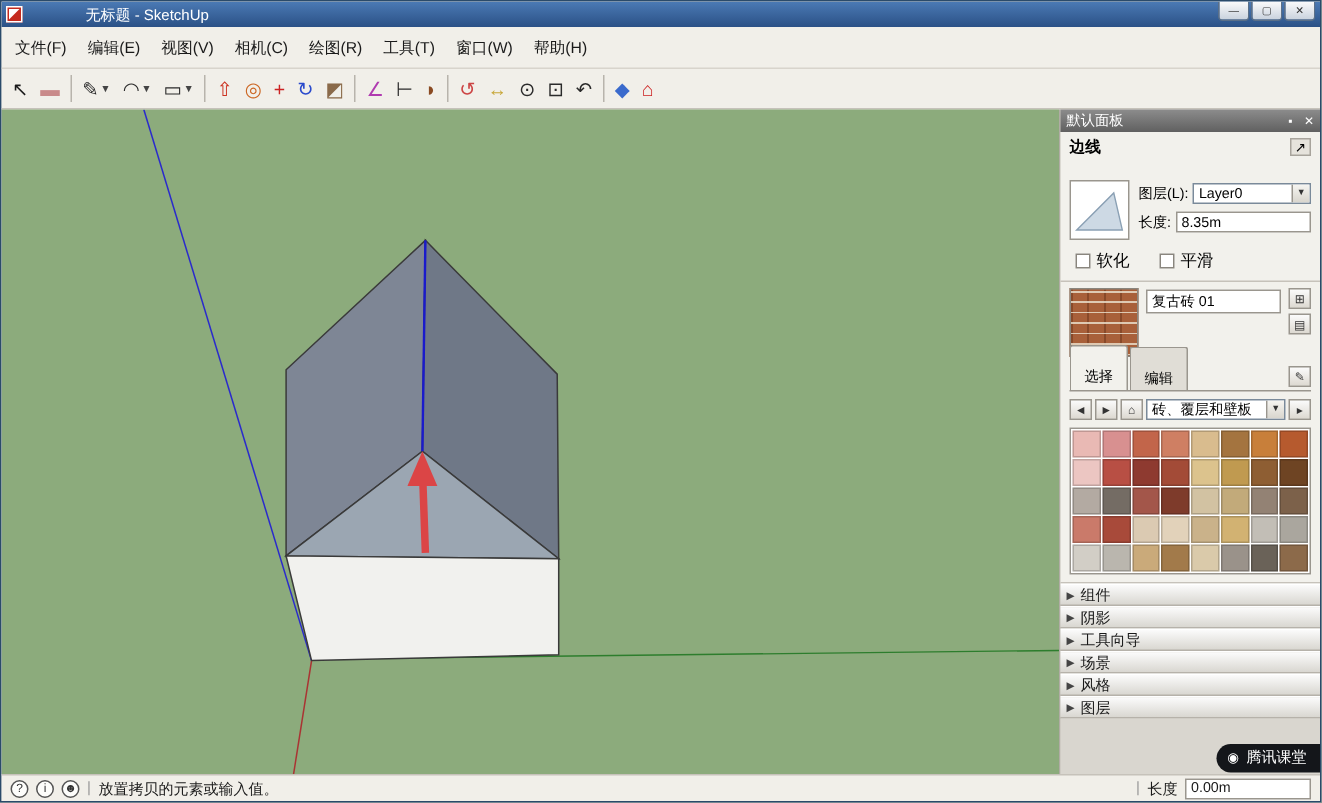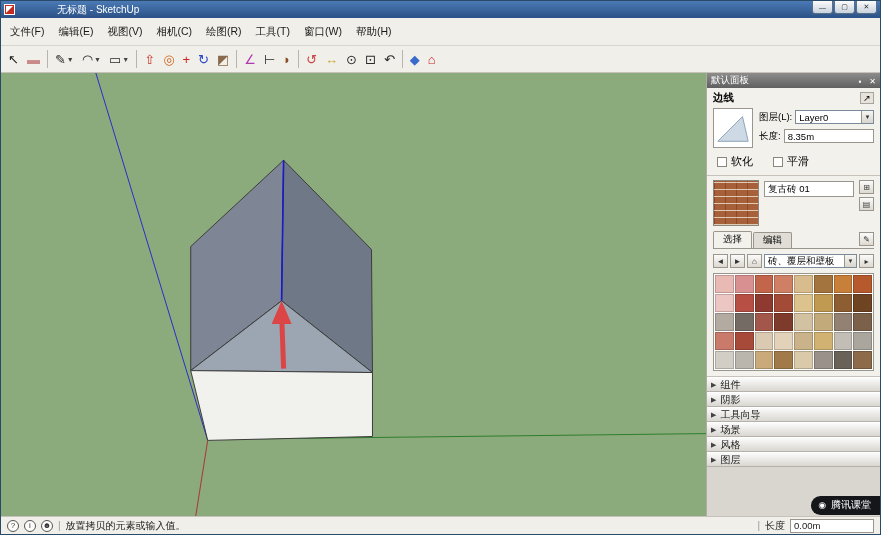--- a/index.html
+++ b/index.html
@@ -45,21 +45,21 @@
   .ph-icons span { margin-left:5px; font-size:8px; }
   .section-bar { height:15px; display:flex; align-items:center; gap:4px; padding:0 4px;
                  background:linear-gradient(#fbfbfb,#d9d7d1); border-top:1px solid #fff;
                  border-bottom:1px solid #b6b2aa; font-size:10px; color:#1a1a1a; flex:0 0 auto; }
   .tri { font-size:7px; color:#444; }
 
   .entity-content { background:#f2f1ec; padding:3px 6px 6px; border-bottom:1px solid #c6c2ba; flex:0 0 auto; }
   .ei-top { display:flex; justify-content:space-between; align-items:center; font-weight:bold; font-size:10.5px; }
   .ei-detach { font-weight:normal; font-size:9px; width:14px; height:12px; border:1px solid #a8a49c;
                background:#e6e3dc; display:inline-flex; align-items:center; justify-content:center; }
-  .ei-main { display:flex; gap:6px; margin-top:3px; }
+  .ei-main { display:flex; gap:6px; margin-top:15px; }
   .ei-thumb { width:40px; height:40px; background:#fff; border:1px solid #9a968e; flex:0 0 auto; }
   .ei-fields { flex:1; display:flex; flex-direction:column; gap:5px; margin-top:2px; min-width:0; }
   .ei-row { display:flex; align-items:center; gap:3px; font-size:9.5px; }
   .select { display:inline-flex; align-items:center; justify-content:space-between; background:#fff;
             border:1px solid #7a8a9a; height:14px; flex:1; padding-left:3px; font-size:9.5px;
             white-space:nowrap; overflow:hidden; min-width:0; }
   .select .dd { width:12px; align-self:stretch; background:linear-gradient(#f6f5f1,#d8d5cd);
                 border-left:1px solid #9a968e; font-size:6px; display:flex; align-items:center;
                 justify-content:center; color:#333; flex:0 0 auto; }
   .field { background:#fff; border:1px solid #9a968e; height:14px; padding:0 3px; font-size:9.5px;
@@ -75,21 +75,21 @@
                  background-color:#a8603a;
                  background-image:
                    repeating-linear-gradient(0deg, rgba(232,220,200,.85) 0 1px, transparent 1px 7px),
                    repeating-linear-gradient(90deg, rgba(110,55,28,.55) 0 1px, transparent 1px 11px); }
   .mat-name { margin-top:1px; height:16px; }
   .mat-side { display:flex; flex-direction:column; gap:3px; }
   .sq-btn { width:15px; height:14px; border:1px solid #9a968e; background:linear-gradient(#fbfbfb,#ddd9d1);
             display:inline-flex; align-items:center; justify-content:center; font-size:8px; color:#333; flex:0 0 auto; }
   .mat-tabs { display:flex; align-items:flex-end; margin-top:6px; border-bottom:1px solid #9a968e;
               height:17px; gap:1px; }
-  .tab { padding:1px 9px 1px; font-size:9.5px; border:1px solid #9a968e; border-bottom:none;
+  .tab { padding:14px 9px 1px; font-size:9.5px; border:1px solid #9a968e; border-bottom:none;
          background:#e0ddd6; border-radius:2px 2px 0 0; }
   .tab.active { background:#f2f1ec; padding-bottom:2px; }
   .flex1 { flex:1; }
   .mat-tabs .sq-btn { margin-bottom:2px; }
   .mat-nav { display:flex; gap:2px; align-items:center; margin-top:5px; }
   .swatch-grid { display:grid; grid-template-columns:repeat(8,1fr); gap:1px; background:#fff;
                  border:1px solid #9a968e; padding:1px; margin-top:5px; }
   .swatch { height:18px; border:1px solid rgba(0,0,0,.18); }
   .panel-filler { flex:1; background:#d9d6cf; }
 

